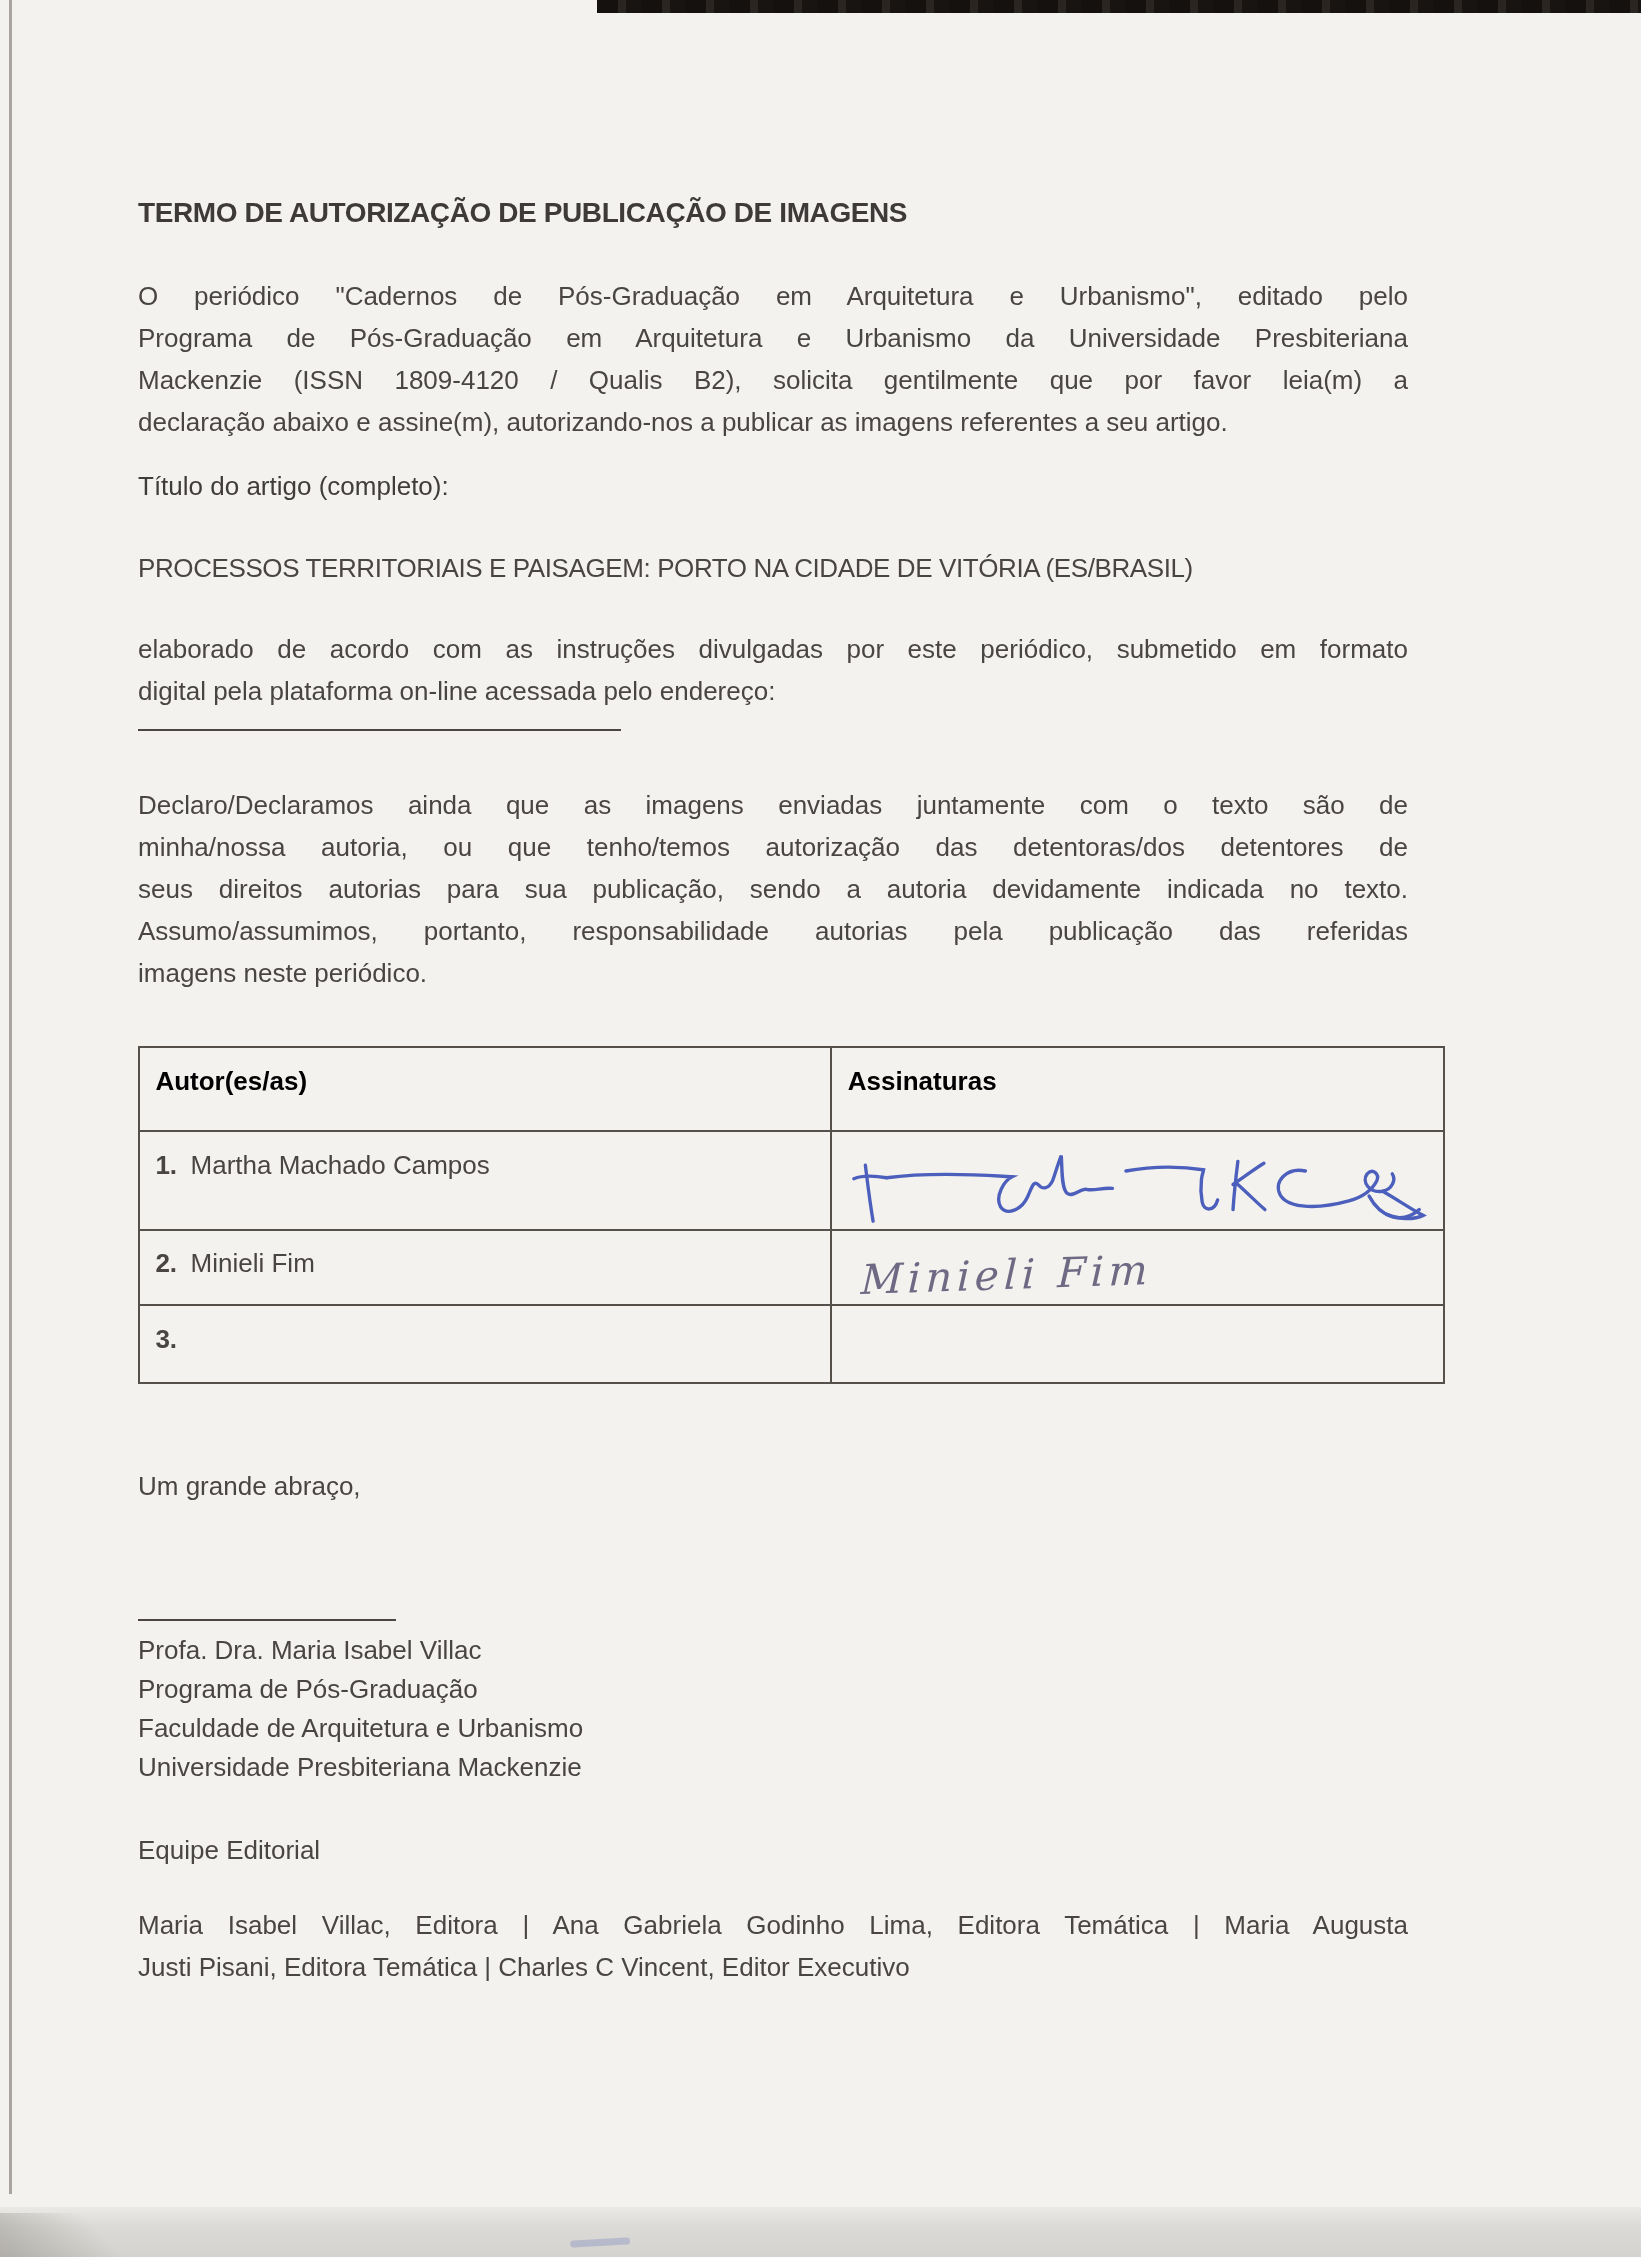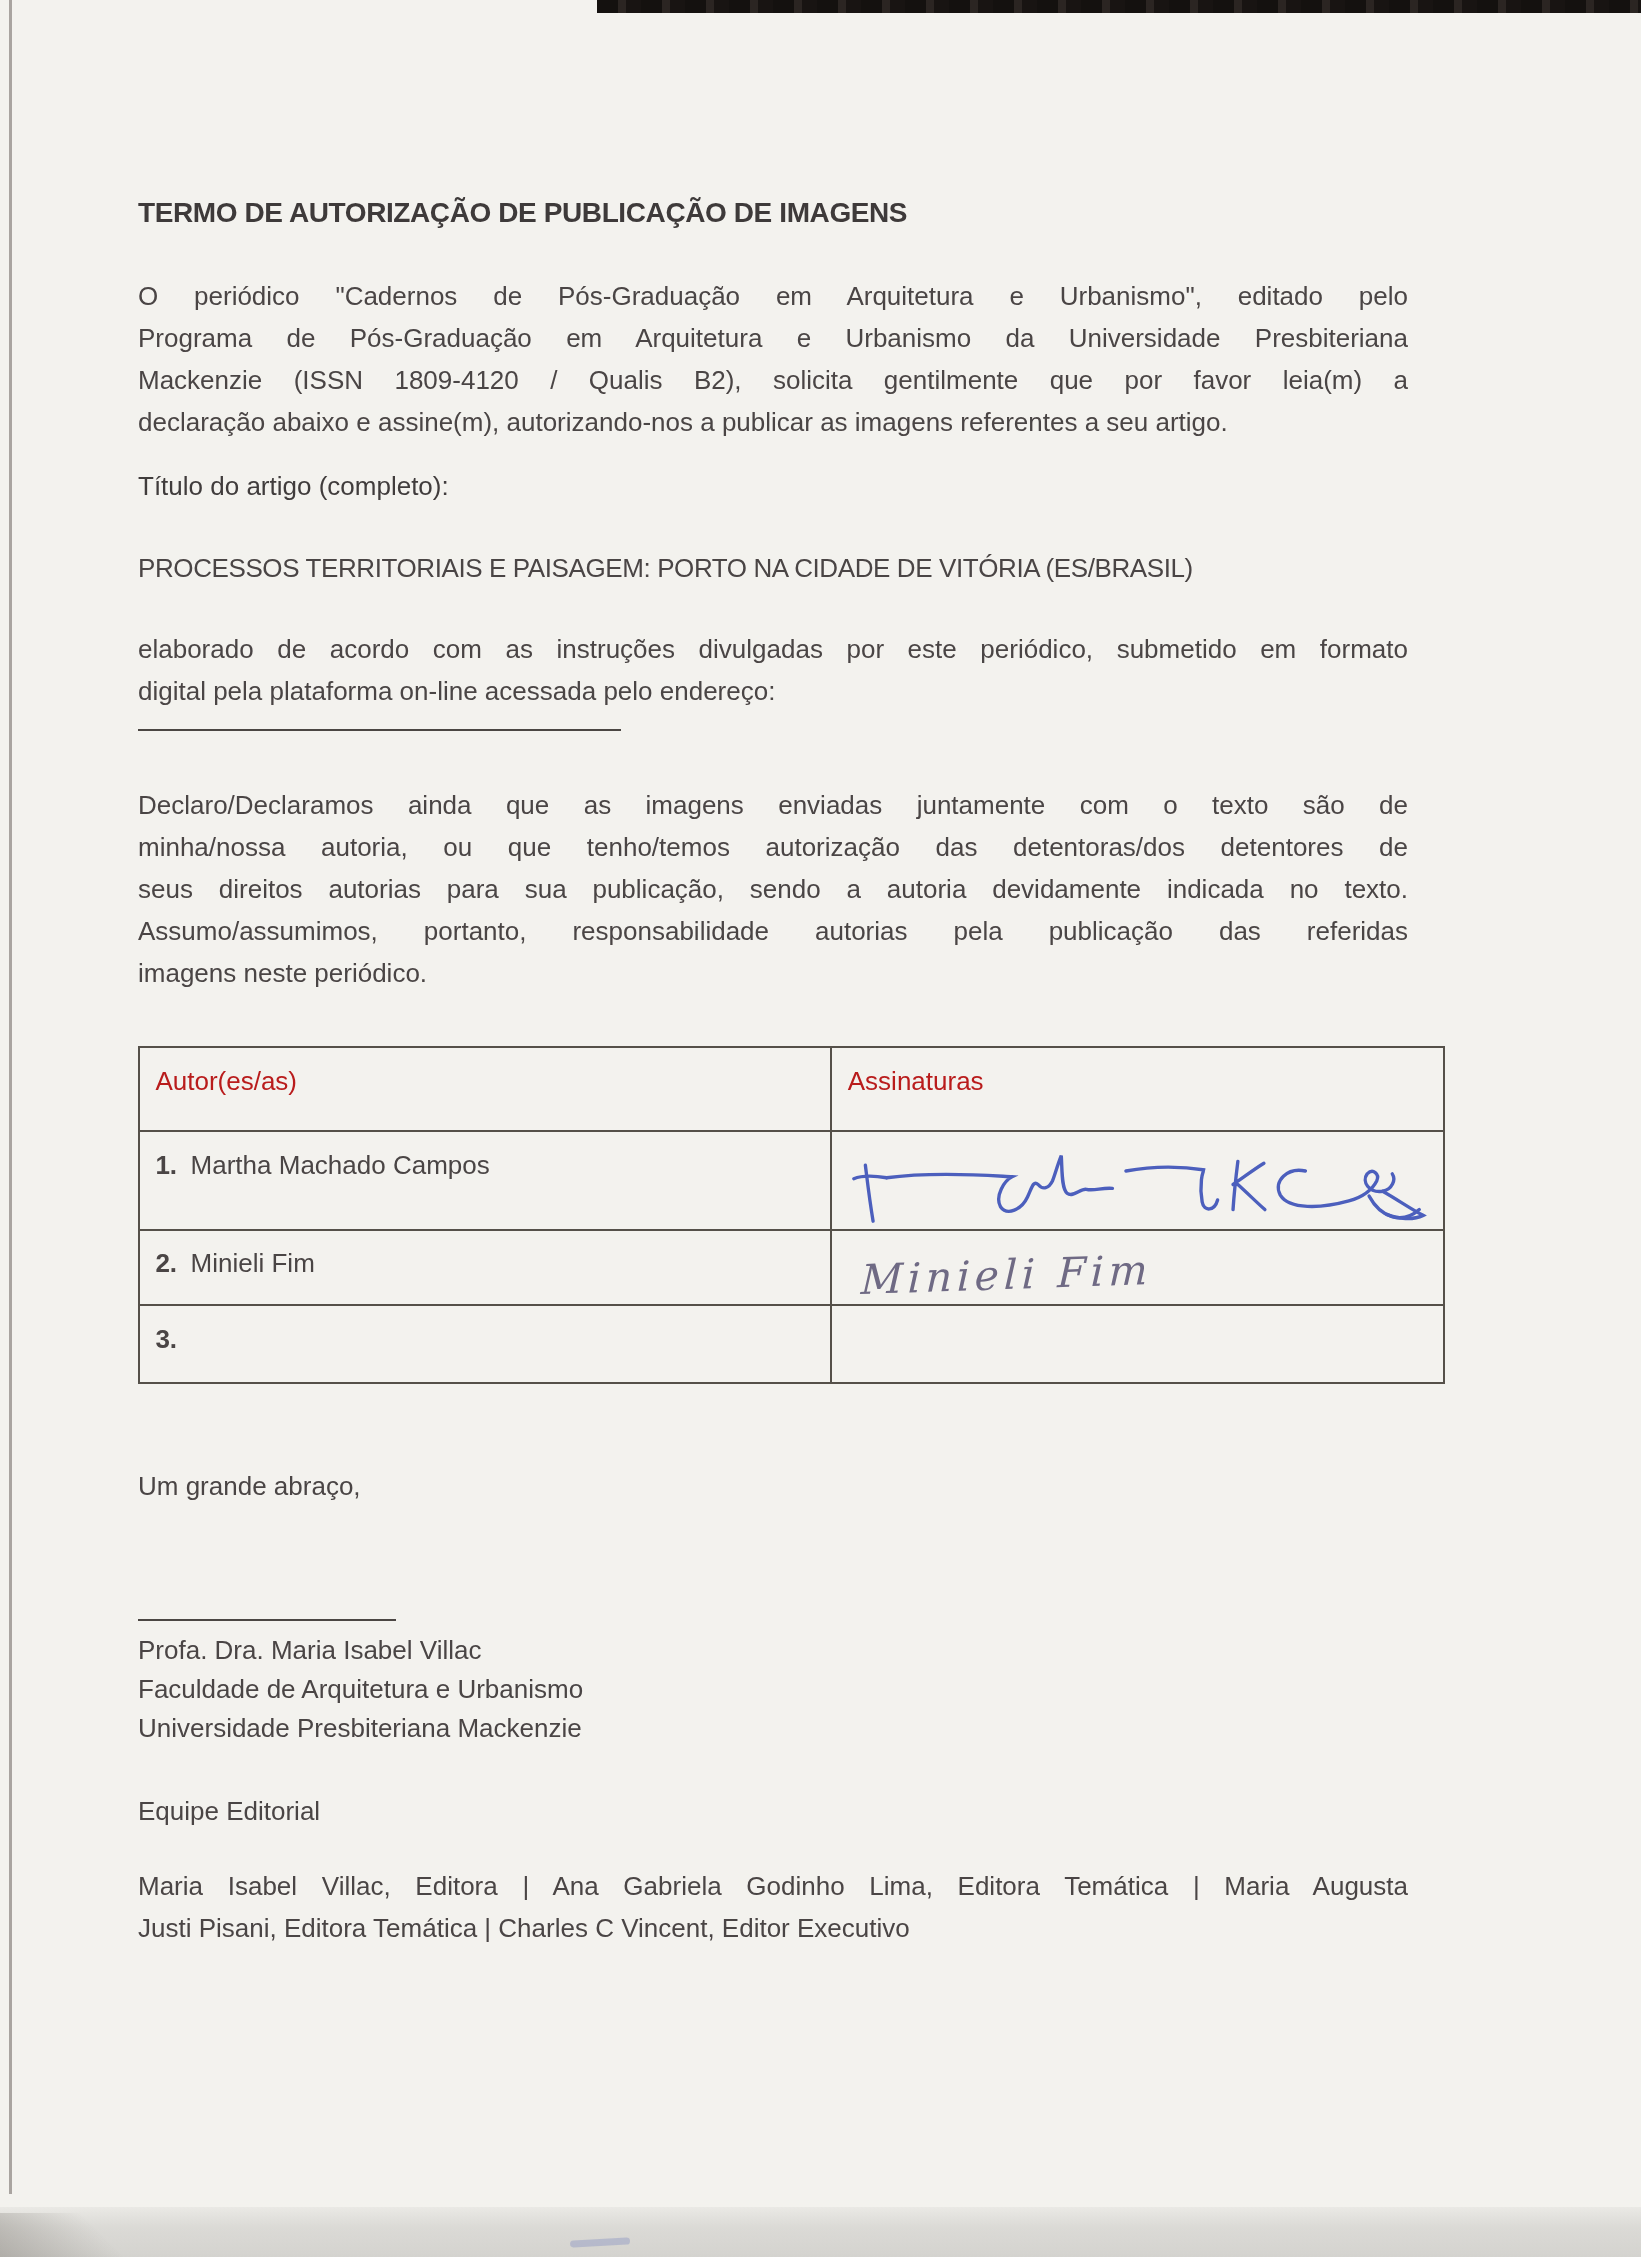--- a/index.html
+++ b/index.html
@@ -42,21 +42,21 @@
   .article-label { margin-top:27px; font-weight:normal; font-size:26px; line-height:33px; color:#403c3c; }
   .article-title { margin-top:48px; white-space:nowrap; letter-spacing:-0.4px; line-height:35px; }
   .p-decl1 { margin-top:42px; }
   .blank-line { margin-top:17.4px; width:483px; height:0; border-bottom:2.9px solid #4b4643; }
   .p-decl2 { margin-top:53px; }
   
   .authors-table { margin-top:52px; border-collapse:collapse; width:1270px; table-layout:fixed; }
   .authors-table td { border:2.4px solid #555049; vertical-align:top; padding:11.6px 0 0 15.4px; }
   .col-author { width:675px; }
   .col-sign  { width:595px; }
-  .th-cell { font-weight:normal; height:70px; color:#b91c1c; }
+  .th-cell { font-weight:bold; height:70px; color:#000000; }
   .row-1 td { height:71px; }
   .row-2 td { height:62px; }
   .row-3 td { height:64px; }
   .row-num { font-weight:bold; margin-right:13.5px; }
   .sig-cell { padding:0 0 0 5.8px; overflow:visible; }
   .sig-svg { display:block; margin-top:-3.9px; }
   .sig-minieli {
     display:inline-block; margin:9.7px 0 0 13.5px;
     font-family:"DejaVu Serif", serif; font-style:italic;
     font-size:41px; letter-spacing:4.8px; line-height:46px;
@@ -152,20 +152,21 @@
       </tr>
     </tbody>
       </table>
 
     <div class="closing">Um grande abraço,</div>
 
     <div class="sig-line"></div>
 
     <div class="sig-block">
       <div>Profa. Dra. Maria Isabel Villac</div>
+      <div>Programa de Pós-Graduação</div>
       <div>Faculdade de Arquitetura e Urbanismo</div>
       <div>Universidade Presbiteriana Mackenzie</div>
     </div>
 
     <div class="editorial-heading">Equipe Editorial</div>
 
     <div class="para p-editorial">
       <div class="jline">Maria Isabel Villac, Editora | Ana Gabriela Godinho Lima, Editora Temática | Maria Augusta</div>
       <div class="jline-last">Justi Pisani, Editora Temática | Charles C Vincent, Editor Executivo</div>
     </div>

